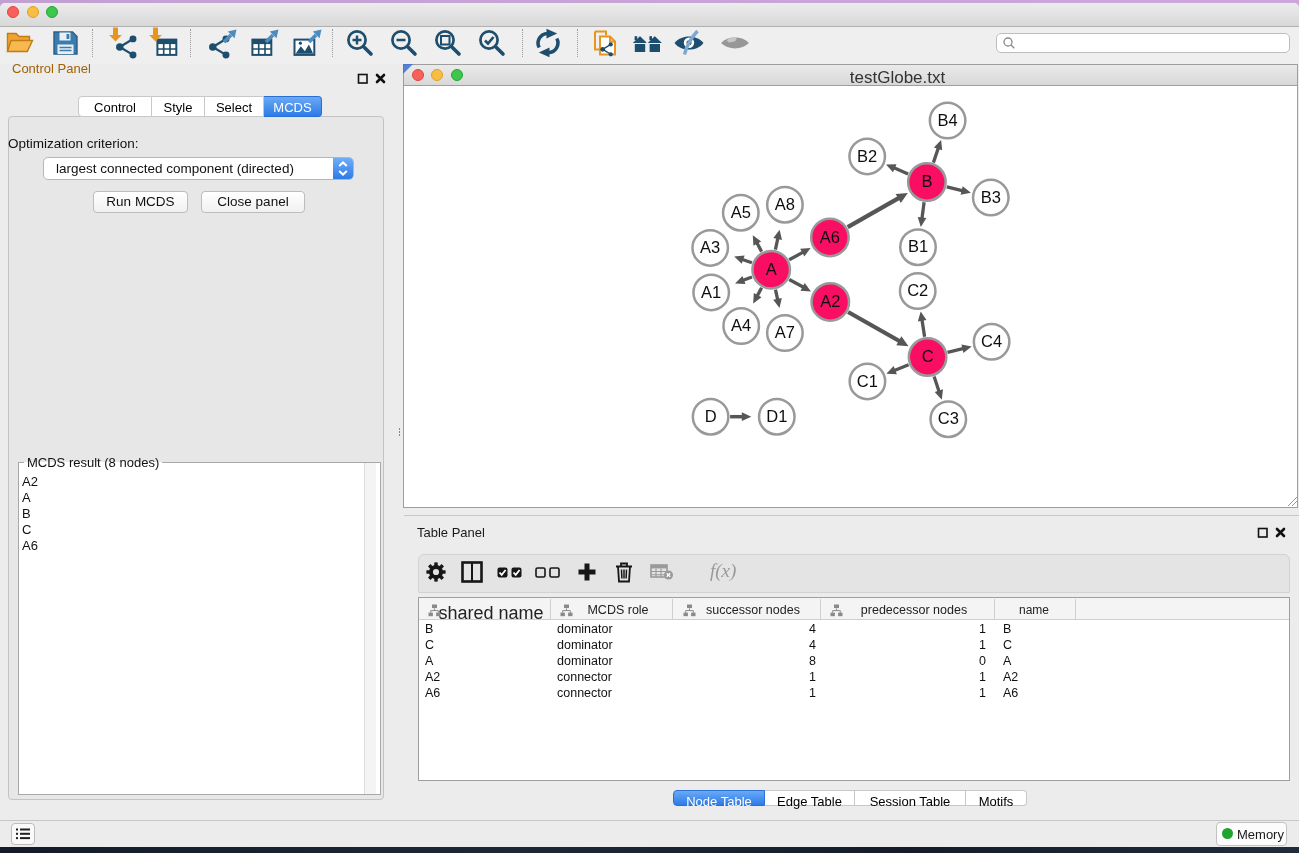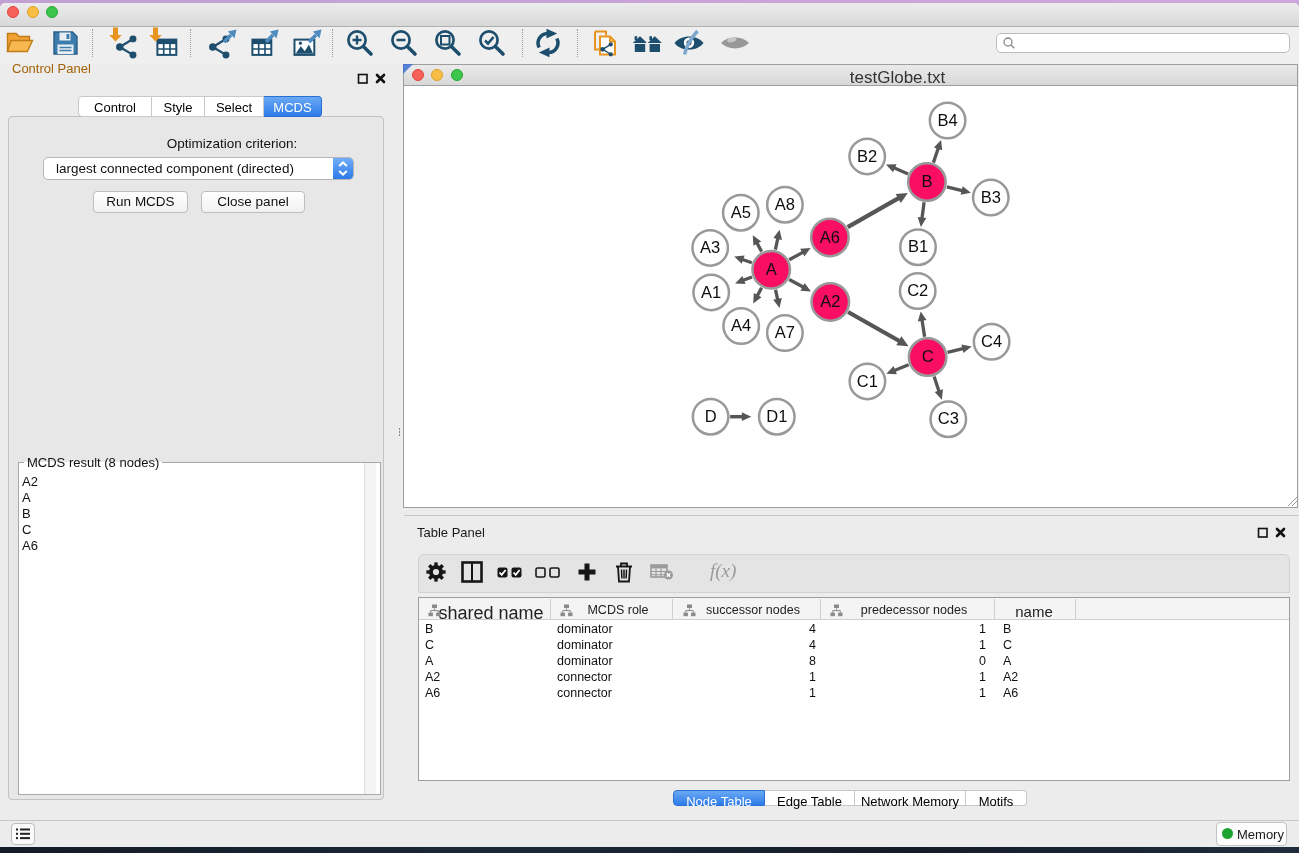--- a/index.html
+++ b/index.html
@@ -162,21 +162,21 @@
     <rect x="1.5" y="1.5" width="8.5" height="8.5" fill="none" stroke="#111" stroke-width="1.6"></rect>
     <path d="M20 2 L27 9 M27 2 L20 9" stroke="#111" stroke-width="2.6" stroke-linecap="round"></path>
   </svg>
 <div class="abs" style="left:8px;top:116px;width:376px;height:684px;background:#e7e7e7;border:1px solid #c3c3c3;border-radius:4px;box-sizing:border-box"></div>
 <div class="abs" style="left:78px;top:96px;height:21px;display:flex;font-size:13px;line-height:21px;text-align:center">
     <div style="width:72px;background:#fff;border:1px solid #c8c8c8;border-radius:4px 0 0 4px">Control</div>
     <div style="width:52px;background:#fff;border:1px solid #c8c8c8;border-left:none">Style</div>
     <div style="width:58px;background:#fff;border:1px solid #c8c8c8;border-left:none">Select</div>
     <div style="width:57px;background:linear-gradient(#6aa9f4,#2e7be8);border:1px solid #2a6fd4;border-left:none;border-radius:0 4px 4px 0;color:#fff">MCDS</div>
   </div>
-<div class="abs" style="left:8px;top:136px;width:448px;text-align:center;font-size:13.5px;color:#111">Optimization criterion:</div>
+<div class="abs" style="left:8px;top:136px;width:448px;text-align:left;font-size:13.5px;color:#111">Optimization criterion:</div>
 <div class="abs" style="left:43px;top:157px;width:311px;height:23px;background:#fff;border:1px solid #b6b6b6;border-radius:5px;box-sizing:border-box;overflow:hidden">
     <div style="position:absolute;left:12px;top:3px;font-size:13.5px;color:#111">largest connected component (directed)</div>
     <div style="position:absolute;right:0;top:0;width:20px;height:21px;background:linear-gradient(#6fadf7,#2d7bea)"><svg width="20" height="21" viewBox="0 0 20 21">
         <path d="M6.2 8 L10 4.4 L13.8 8 M6.2 13 L10 16.6 L13.8 13" stroke="#fff" stroke-width="2" fill="none"></path>
       </svg></div>
   </div>
 <div class="abs" style="left:93px;top:191px;width:95px;height:22px;background:linear-gradient(#fff,#f1f1f1);border:1px solid #bdbdbd;border-radius:4px;box-sizing:border-box;text-align:center;font-size:13.5px;line-height:20px;color:#111">Run MCDS</div>
 <div class="abs" style="left:201px;top:191px;width:104px;height:22px;background:linear-gradient(#fff,#f1f1f1);border:1px solid #bdbdbd;border-radius:4px;box-sizing:border-box;text-align:center;font-size:13.5px;line-height:20px;color:#111">Close panel</div>
 <div class="abs" style="left:18px;top:462px;width:363px;height:333px;background:#fff;border:1px solid #a8a8a8;box-sizing:border-box"></div>
 <div class="abs" style="left:24px;top:455px;height:15px;padding:0 3px;font-size:13px;color:#111;background:linear-gradient(#e7e7e7 7px,#ffffff 7px)">MCDS result (8 nodes)</div>
@@ -364,21 +364,21 @@
   </svg>
 <div class="abs" style="left:994px;top:599px;width:0;height:20px;border-left:1px solid #cfcfcf"></div>
 <div class="abs" style="left:914px;top:603px;transform:translateX(-50%);font-size:12.5px;color:#222;white-space:nowrap">predecessor nodes</div>
 <svg style="position:absolute;left:829.6px;top:604px" width="13" height="13" viewBox="0 0 13 13">
     <rect x="4" y="0.5" width="5" height="3.6" fill="#8a8a8a"></rect>
     <rect x="0.5" y="8.6" width="4.4" height="3.6" fill="#8a8a8a"></rect>
     <rect x="8.1" y="8.6" width="4.4" height="3.6" fill="#8a8a8a"></rect>
     <path d="M6.5 4.5 v2 M2.7 8.6 v-2 h7.6 v2" stroke="#8a8a8a" stroke-width="1" fill="none"></path>
   </svg>
 <div class="abs" style="left:1075px;top:599px;width:0;height:20px;border-left:1px solid #cfcfcf"></div>
-<div class="abs" style="left:1034px;top:603px;transform:translateX(-50%);font-size:15px;color:#222;white-space:nowrap">name</div>
+<div class="abs" style="left:1034px;top:603px;transform:translateX(-50%);font-size:12px;color:#222;white-space:nowrap">name</div>
 <div class="abs" style="left:425px;top:622px;font-size:12.5px;color:#111">B</div>
 <div class="abs" style="left:557px;top:622px;font-size:12.5px;color:#111">dominator</div>
 <div class="abs" style="left:736px;top:622px;width:80px;text-align:right;font-size:12.5px;color:#111">4</div>
 <div class="abs" style="left:906px;top:622px;width:80px;text-align:right;font-size:12.5px;color:#111">1</div>
 <div class="abs" style="left:1003px;top:622px;font-size:12.5px;color:#111">B</div>
 <div class="abs" style="left:425px;top:638px;font-size:12.5px;color:#111">C</div>
 <div class="abs" style="left:557px;top:638px;font-size:12.5px;color:#111">dominator</div>
 <div class="abs" style="left:736px;top:638px;width:80px;text-align:right;font-size:12.5px;color:#111">4</div>
 <div class="abs" style="left:906px;top:638px;width:80px;text-align:right;font-size:12.5px;color:#111">1</div>
 <div class="abs" style="left:1003px;top:638px;font-size:12.5px;color:#111">C</div>
@@ -393,21 +393,21 @@
 <div class="abs" style="left:906px;top:670px;width:80px;text-align:right;font-size:12.5px;color:#111">1</div>
 <div class="abs" style="left:1003px;top:670px;font-size:12.5px;color:#111">A2</div>
 <div class="abs" style="left:425px;top:686px;font-size:12.5px;color:#111">A6</div>
 <div class="abs" style="left:557px;top:686px;font-size:12.5px;color:#111">connector</div>
 <div class="abs" style="left:736px;top:686px;width:80px;text-align:right;font-size:12.5px;color:#111">1</div>
 <div class="abs" style="left:906px;top:686px;width:80px;text-align:right;font-size:12.5px;color:#111">1</div>
 <div class="abs" style="left:1003px;top:686px;font-size:12.5px;color:#111">A6</div>
 <div class="abs" style="left:673px;top:790px;height:16px;display:flex;font-size:13px;line-height:22px;text-align:center">
     <div style="width:90px;background:linear-gradient(#6aa9f4,#2e7be8);border:1px solid #2a6fd4;border-radius:4px 0 0 4px;color:#fff">Node Table</div>
     <div style="width:89px;background:#fff;border:1px solid #c8c8c8;border-left:none">Edge Table</div>
-    <div style="width:110px;background:#fff;border:1px solid #c8c8c8;border-left:none">Network Memory</div>
+    <div style="width:110px;background:#fff;border:1px solid #c8c8c8;border-left:none">Session Table</div>
     <div style="width:60px;background:#fff;border:1px solid #c8c8c8;border-left:none;border-radius:0 4px 4px 0">Motifs</div>
   </div>
 <div class="abs" style="left:0;top:820px;width:1299px;height:27px;background:#ececec;border-top:1px solid #c6c6c6;box-sizing:border-box"></div>
 <div class="abs" style="left:11px;top:823px;width:24px;height:22px;background:#fafafa;border:1px solid #bdbdbd;border-radius:4px;box-sizing:border-box"></div>
 <svg class="abs" style="left:16px;top:828px" width="14" height="12" viewBox="0 0 14 12">
     <g fill="#222">
       <rect x="0" y="0.5" width="2" height="2"></rect>
       <rect x="4" y="0.5" width="10" height="2"></rect>
       <rect x="0" y="4.8" width="2" height="2"></rect>
       <rect x="4" y="4.8" width="10" height="2"></rect>

